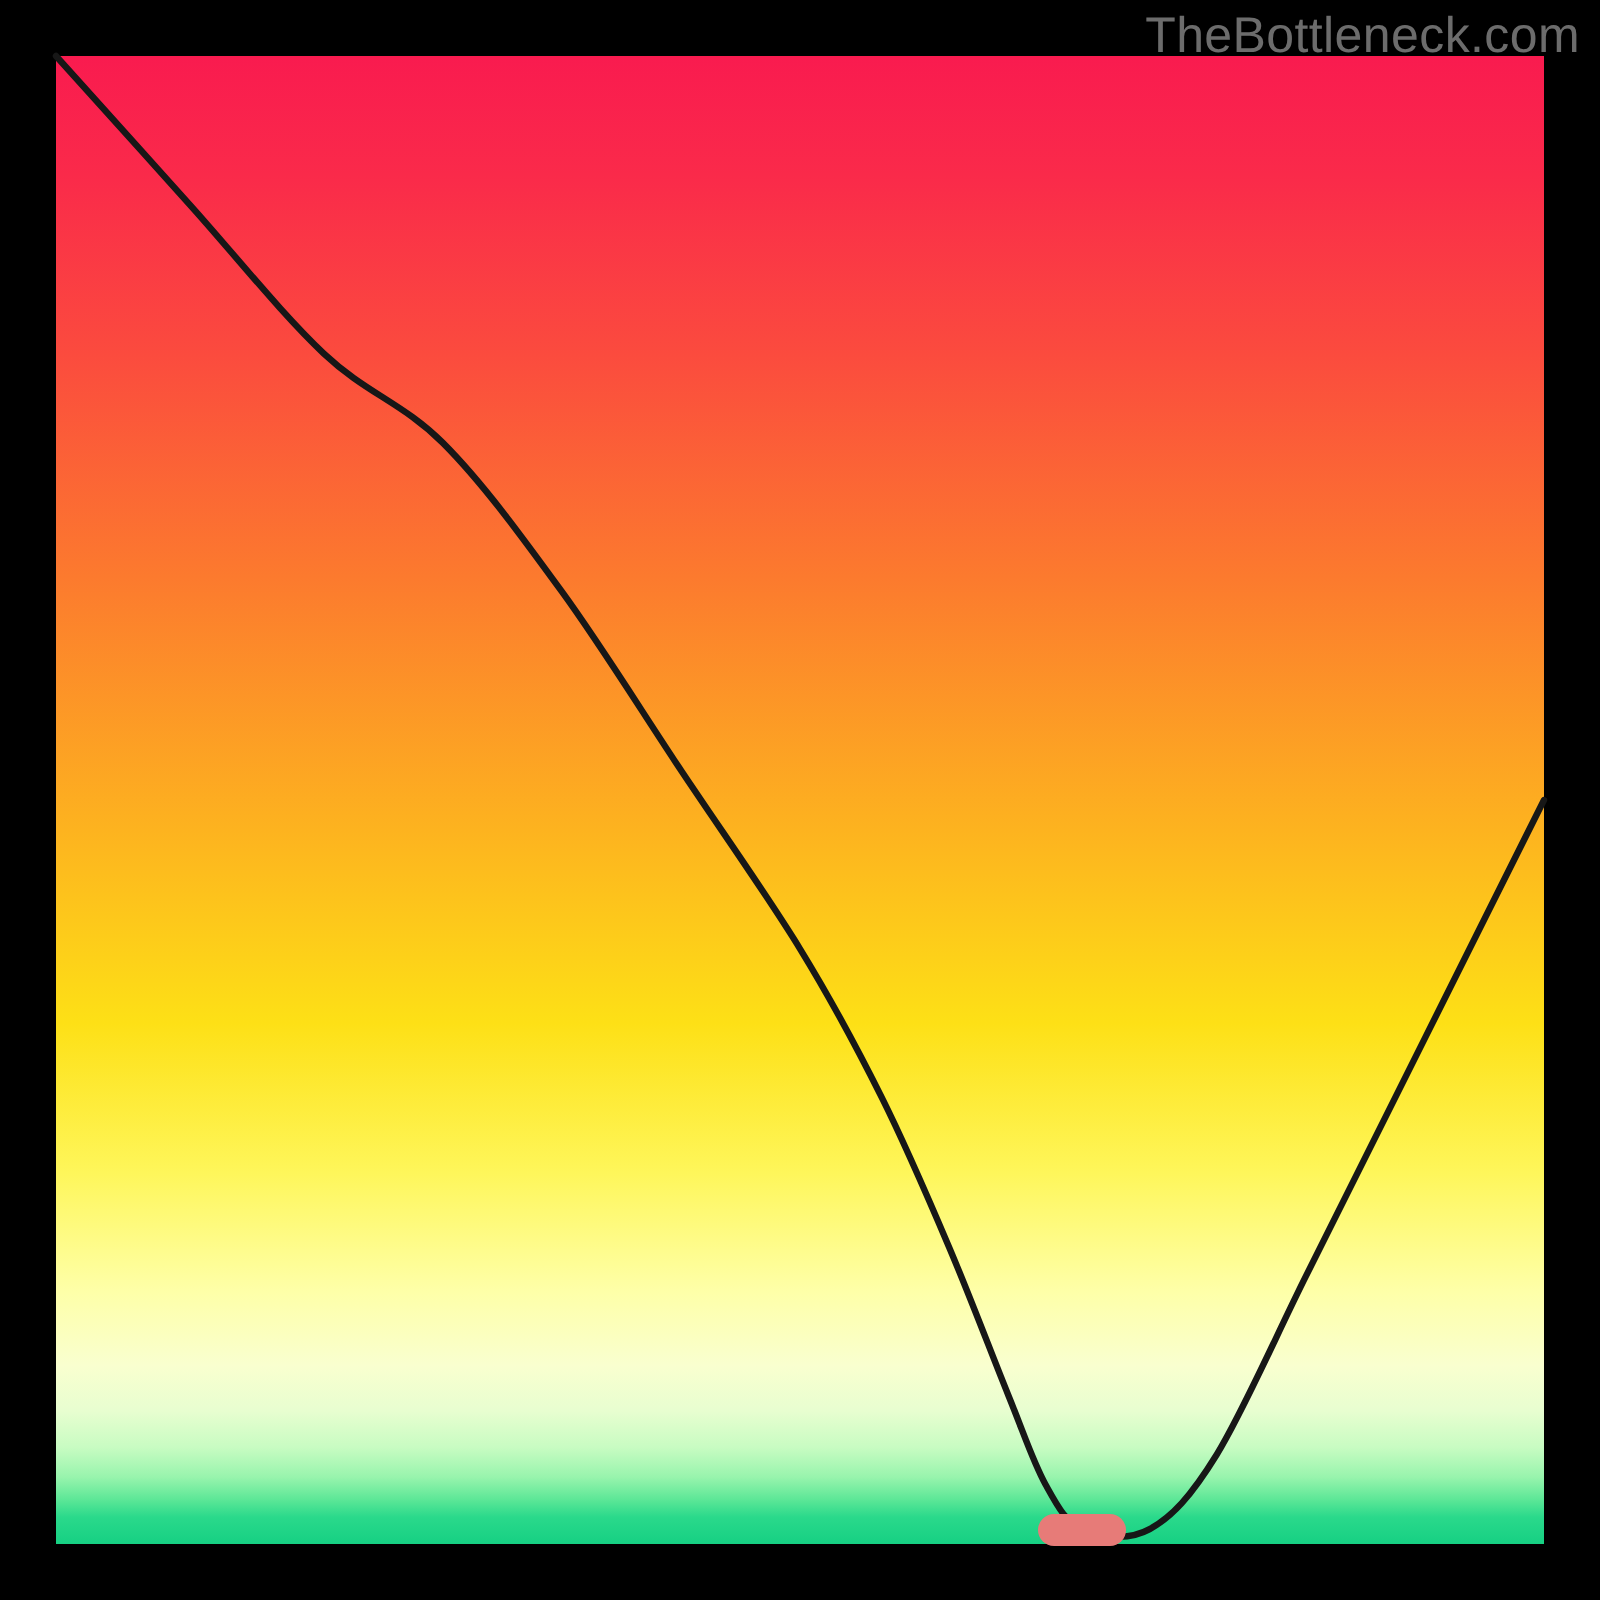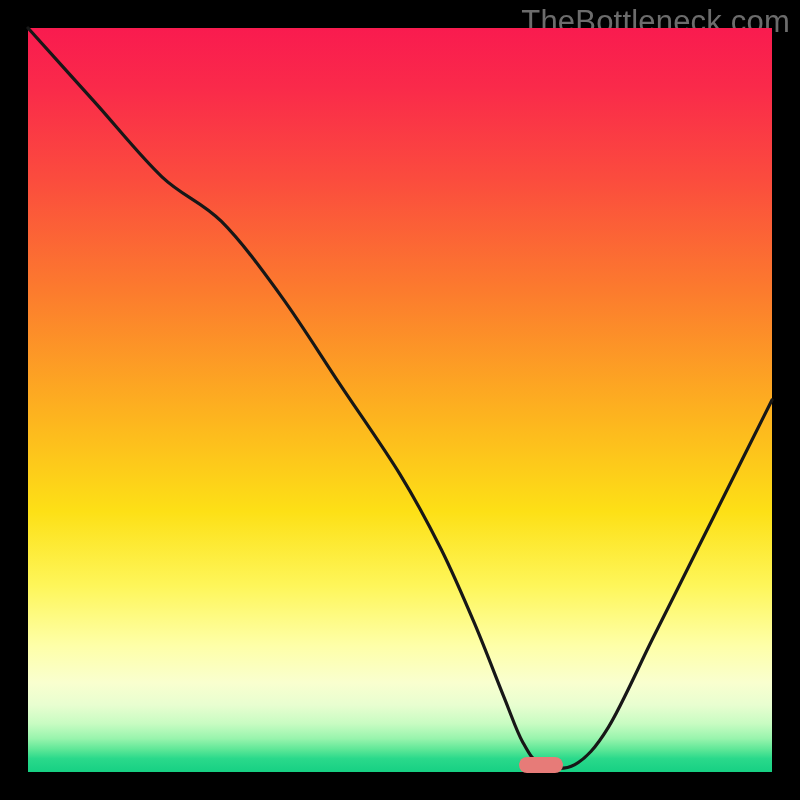--- a/index.html
+++ b/index.html
@@ -42,21 +42,21 @@
       #98f4ad 95.5%,
       #5de797 97%,
       #2ad98b 98.2%,
       #16d083 100%
     );
   }
   .watermark {
     position: absolute;
     top: 4px;
     right: 10px;
-    font-size: 31px;
+    font-size: 25px;
     font-weight: 400;
     color: #6c6c6c;
     letter-spacing: 0.2px;
     font-family: Arial, Helvetica, sans-serif;
   }
   svg.curve {
     position: absolute;
     left: 0;
     top: 0;
     width: 744px;

